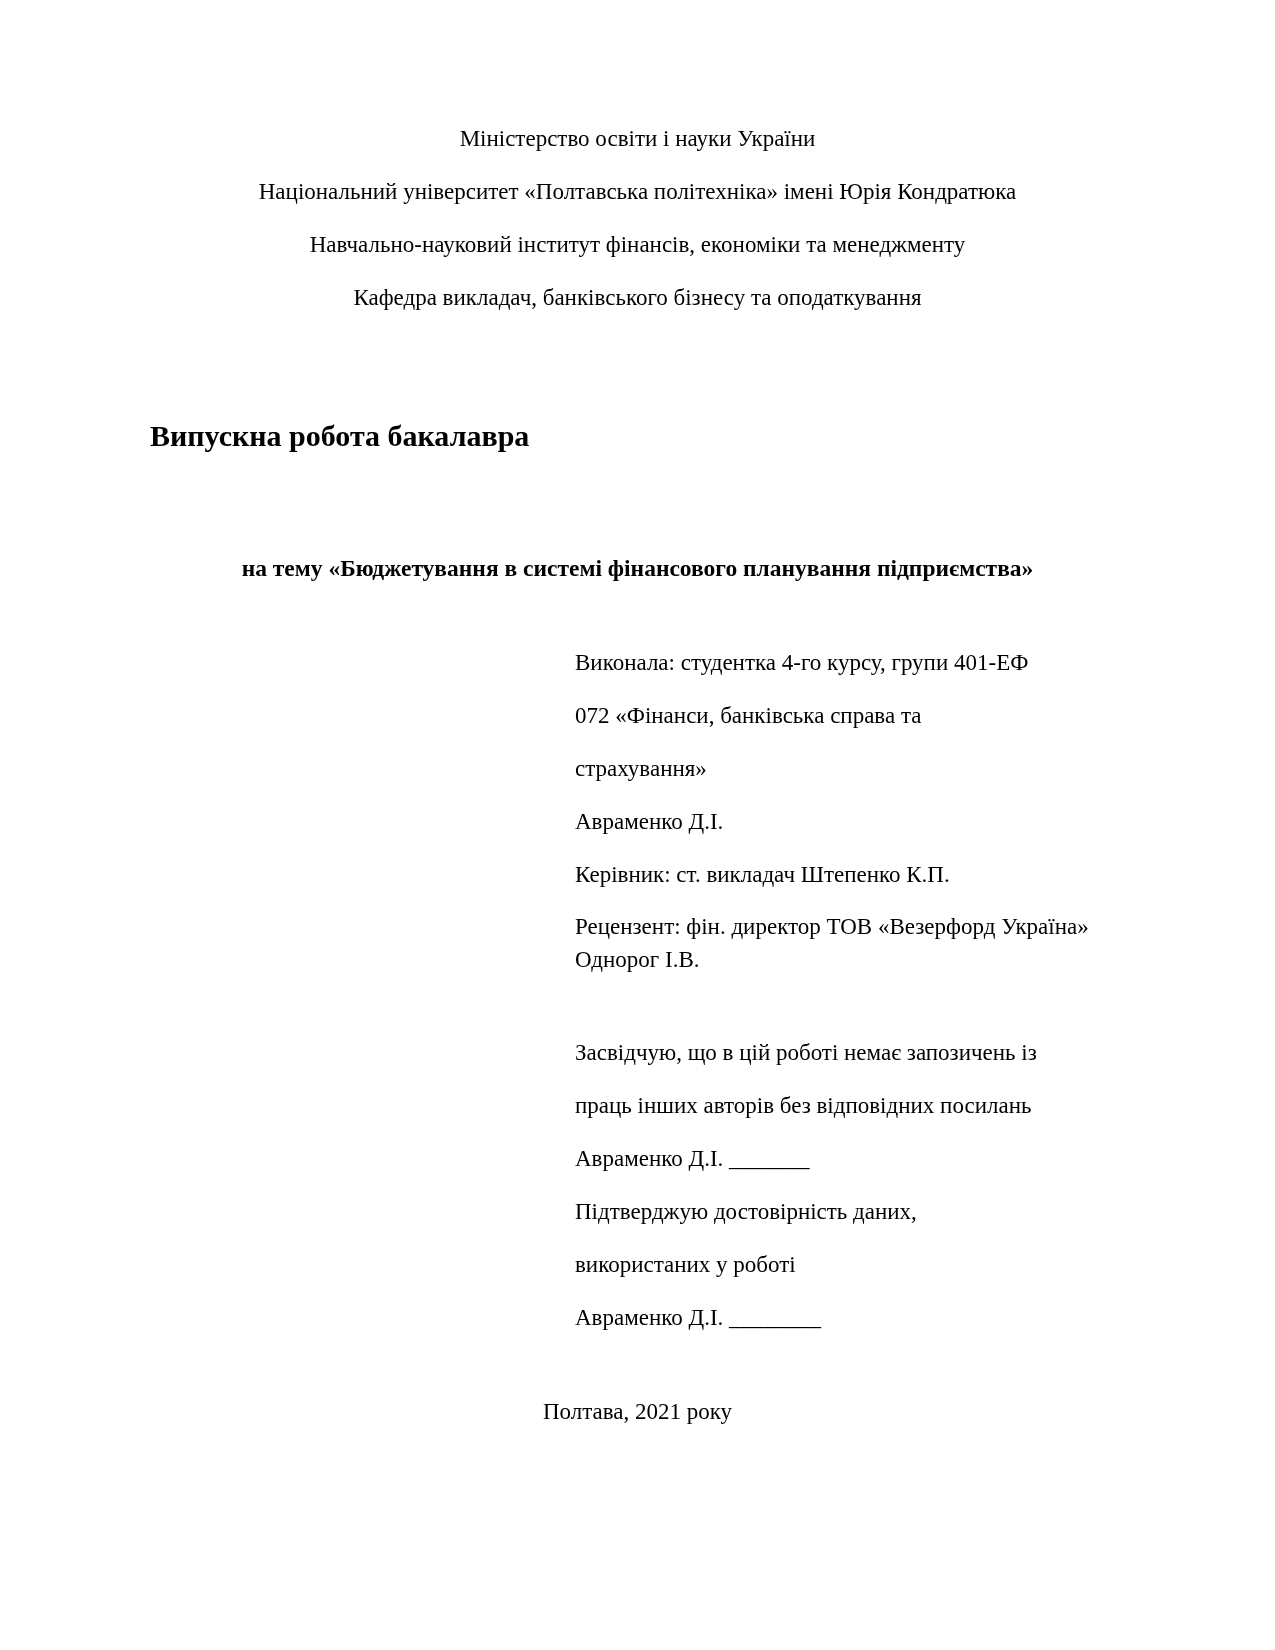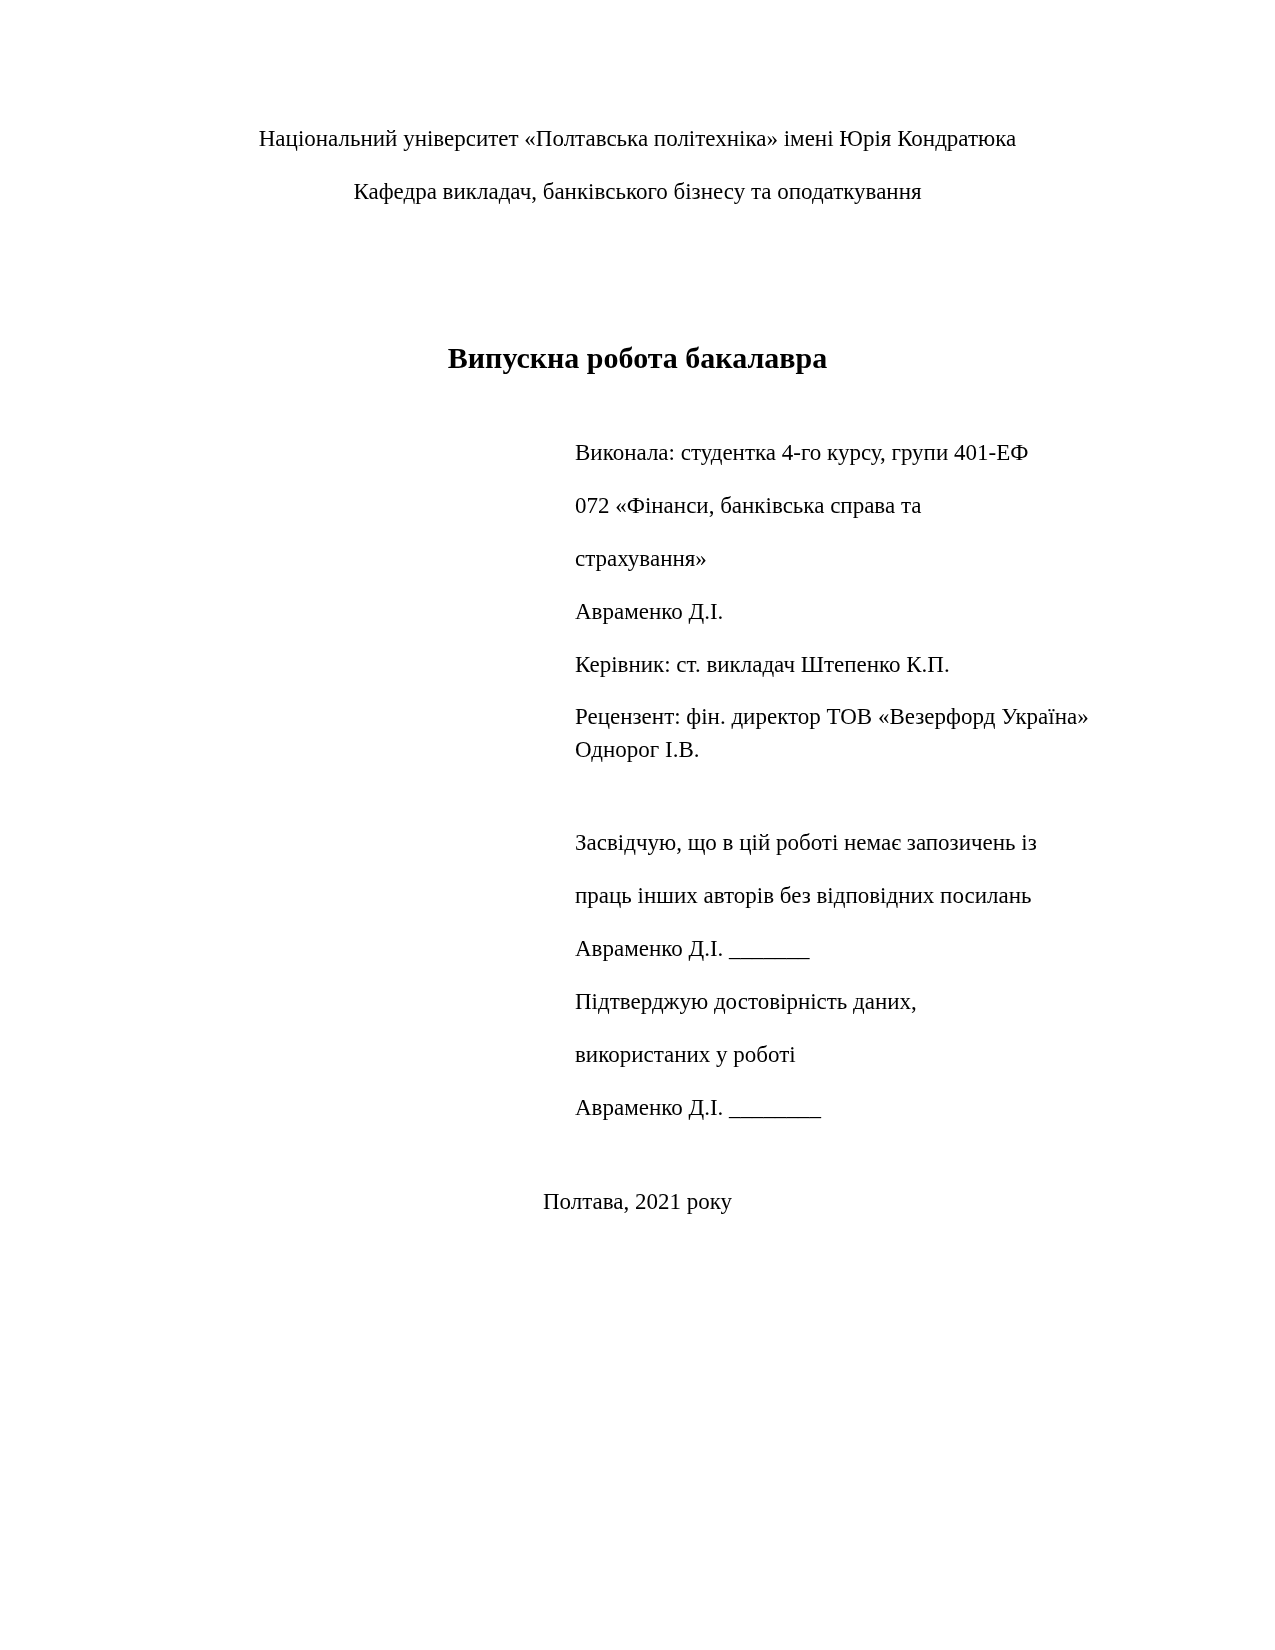--- a/index.html
+++ b/index.html
@@ -20,24 +20,23 @@
     background: #ffffff;
     padding: 112px 150px 0 150px;
   }
   .header-block .line {
     text-align: center;
     font-size: 23px;
     line-height: 53px;
     white-space: nowrap;
   }
   .doc-title {
-    text-align: center;
     font-size: 30px;
     font-weight: bold;
-    margin-top: 120px;
+    margin-top: 92px;
     line-height: 40px;
   }
   .topic-line {
     text-align: center;
     font-size: 23.5px;
     font-weight: bold;
     margin-top: 92px;
     line-height: 40px;
   }
   .details-block {
@@ -70,26 +69,29 @@
     margin-top: 48px;
     line-height: 40px;
   }
 </style>
 </head>
 <body>
 
 <div class="page">
 
   <div class="header-block">
+    <div class="line">Міністерство освіти і науки України</div>
     <div class="line">Національний університет «Полтавська політехніка» імені Юрія Кондратюка</div>
+    <div class="line">Навчально-науковий інститут фінансів, економіки та менеджменту</div>
     <div class="line">Кафедра викладач, банківського бізнесу та оподаткування</div>
   </div>
 
   <div class="doc-title">Випускна робота бакалавра</div>
 
+  <div class="topic-line">на тему «Бюджетування в системі фінансового планування підприємства»</div>
 
   <div class="details-block">
     <div class="line">Виконала: студентка 4-го курсу, групи 401-ЕФ</div>
     <div class="line">072 «Фінанси, банківська справа та</div>
     <div class="line">страхування»</div>
     <div class="line">Авраменко Д.І.</div>
     <div class="line">Керівник: ст. викладач Штепенко К.П.</div>
     <div class="line line-wrap">Рецензент: фін. директор ТОВ «Везерфорд Україна»  Однорог І.В.</div>
   </div>
 

